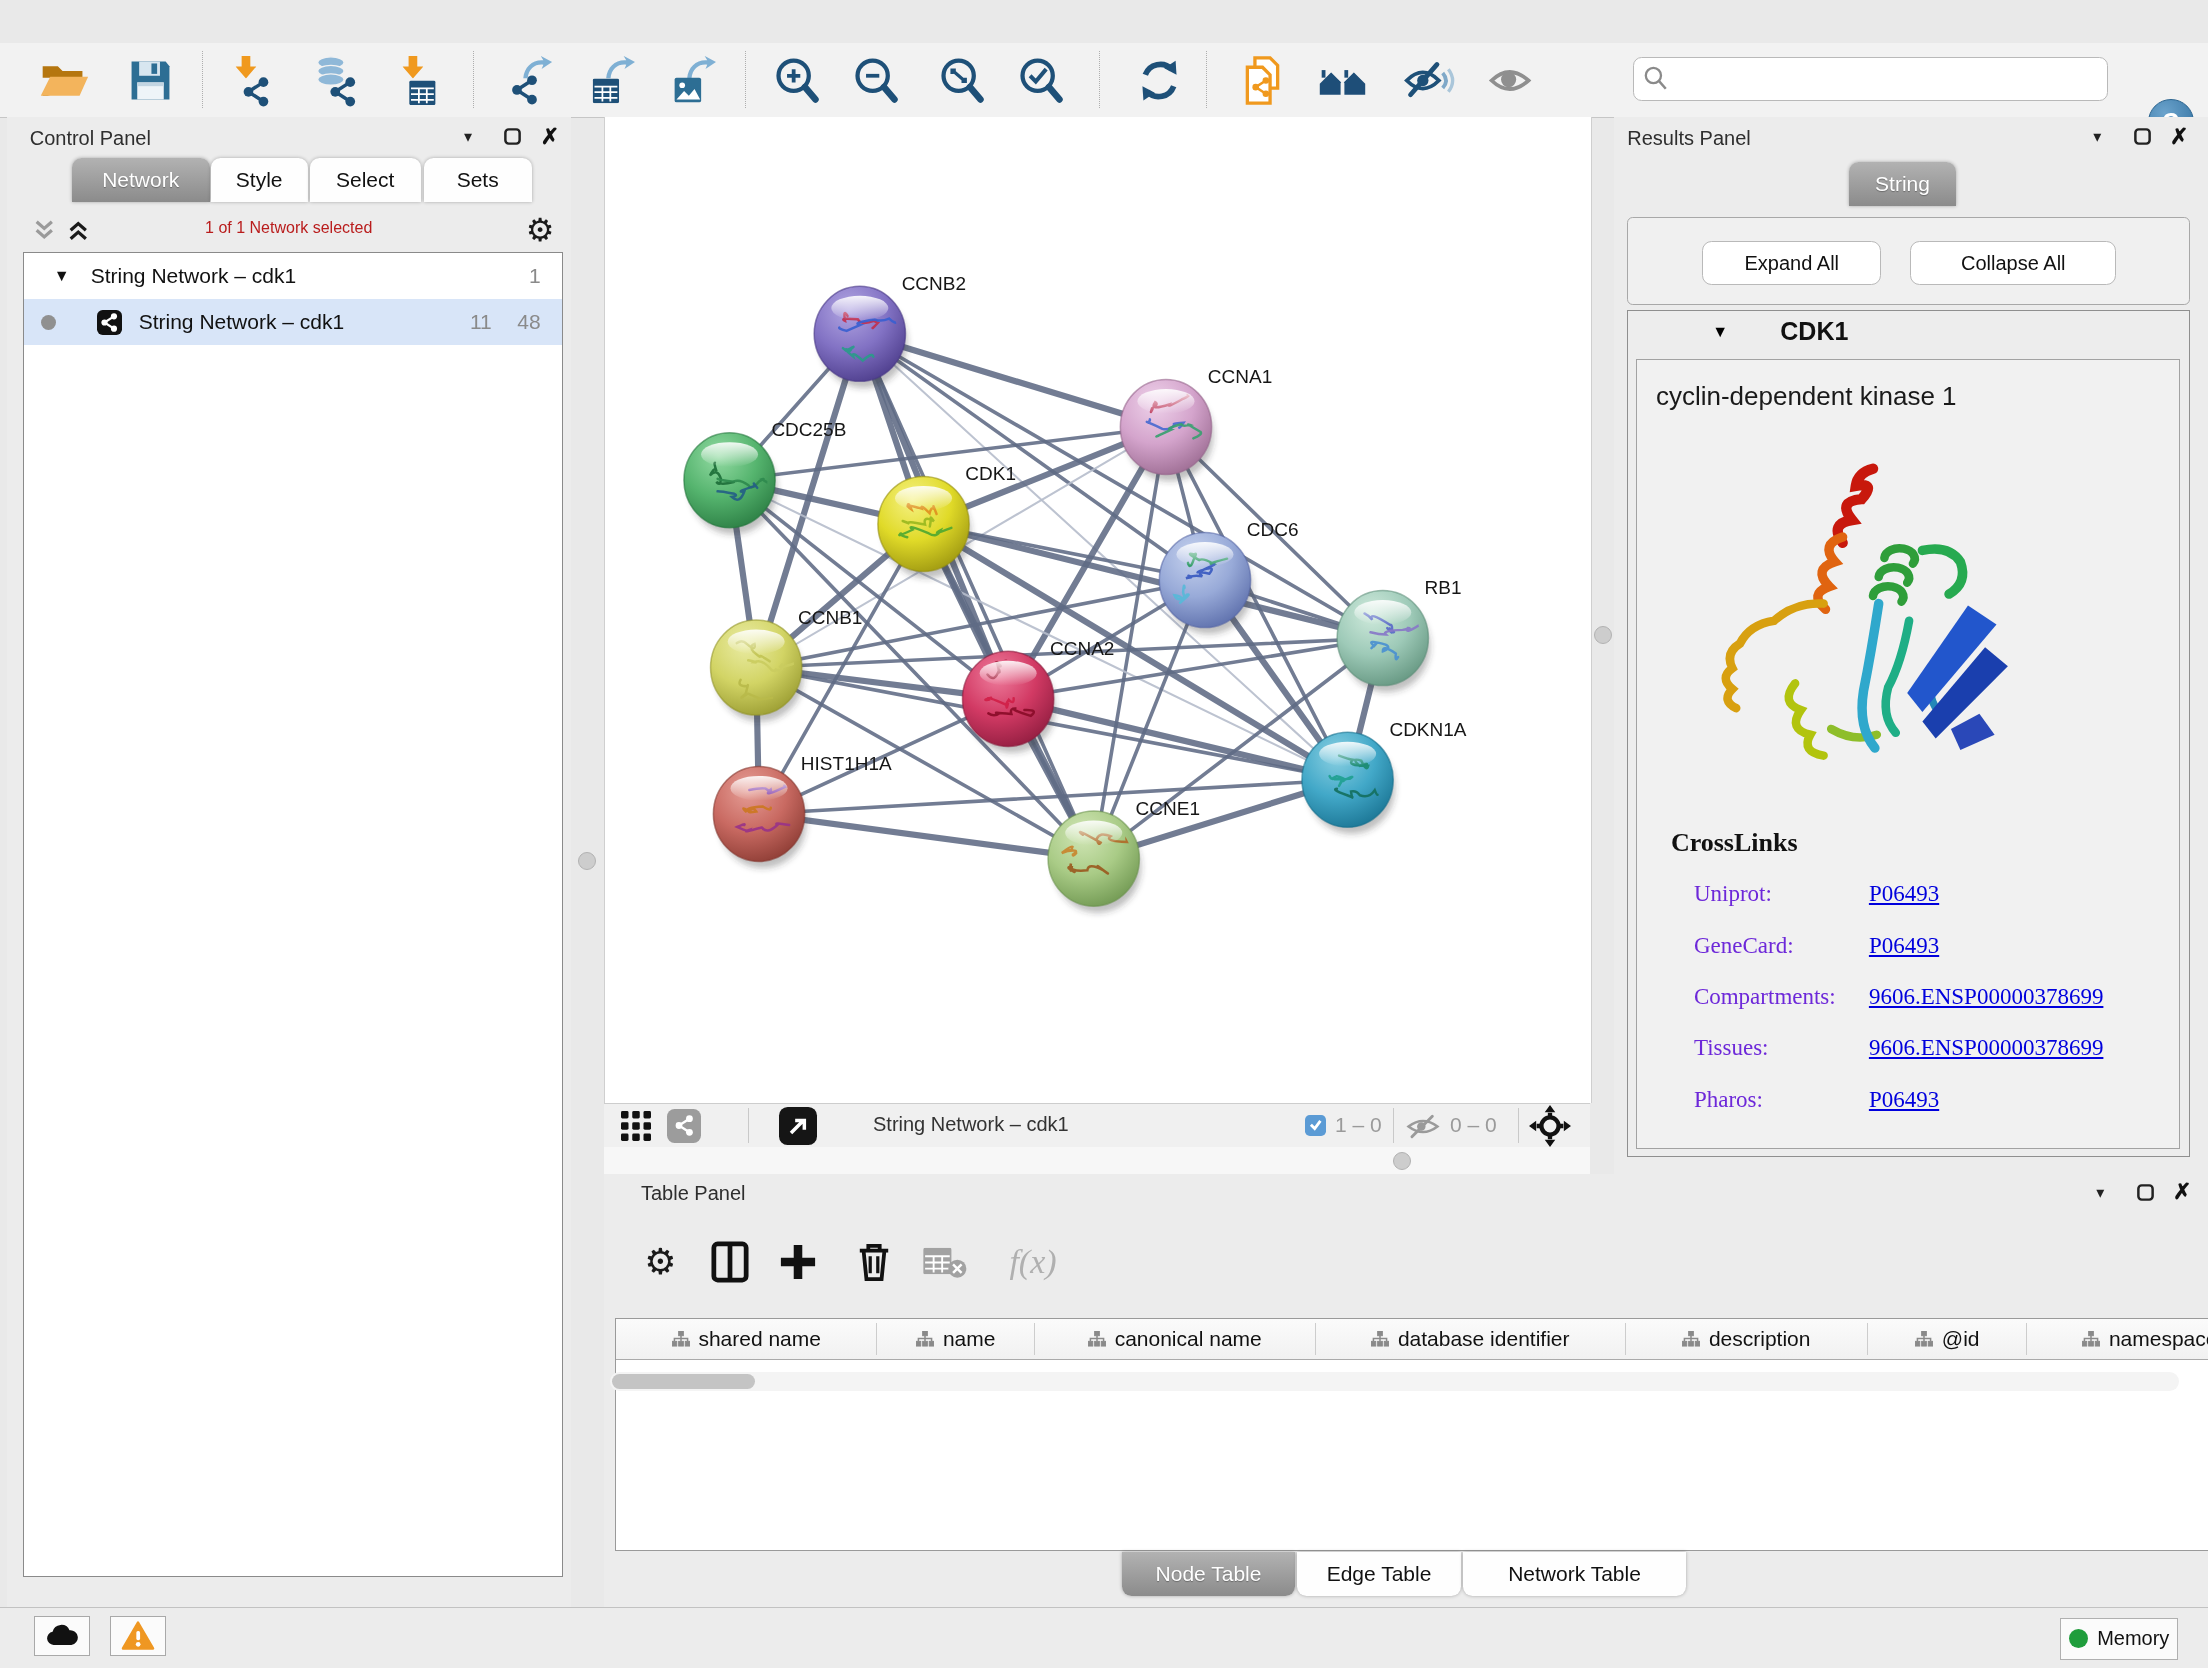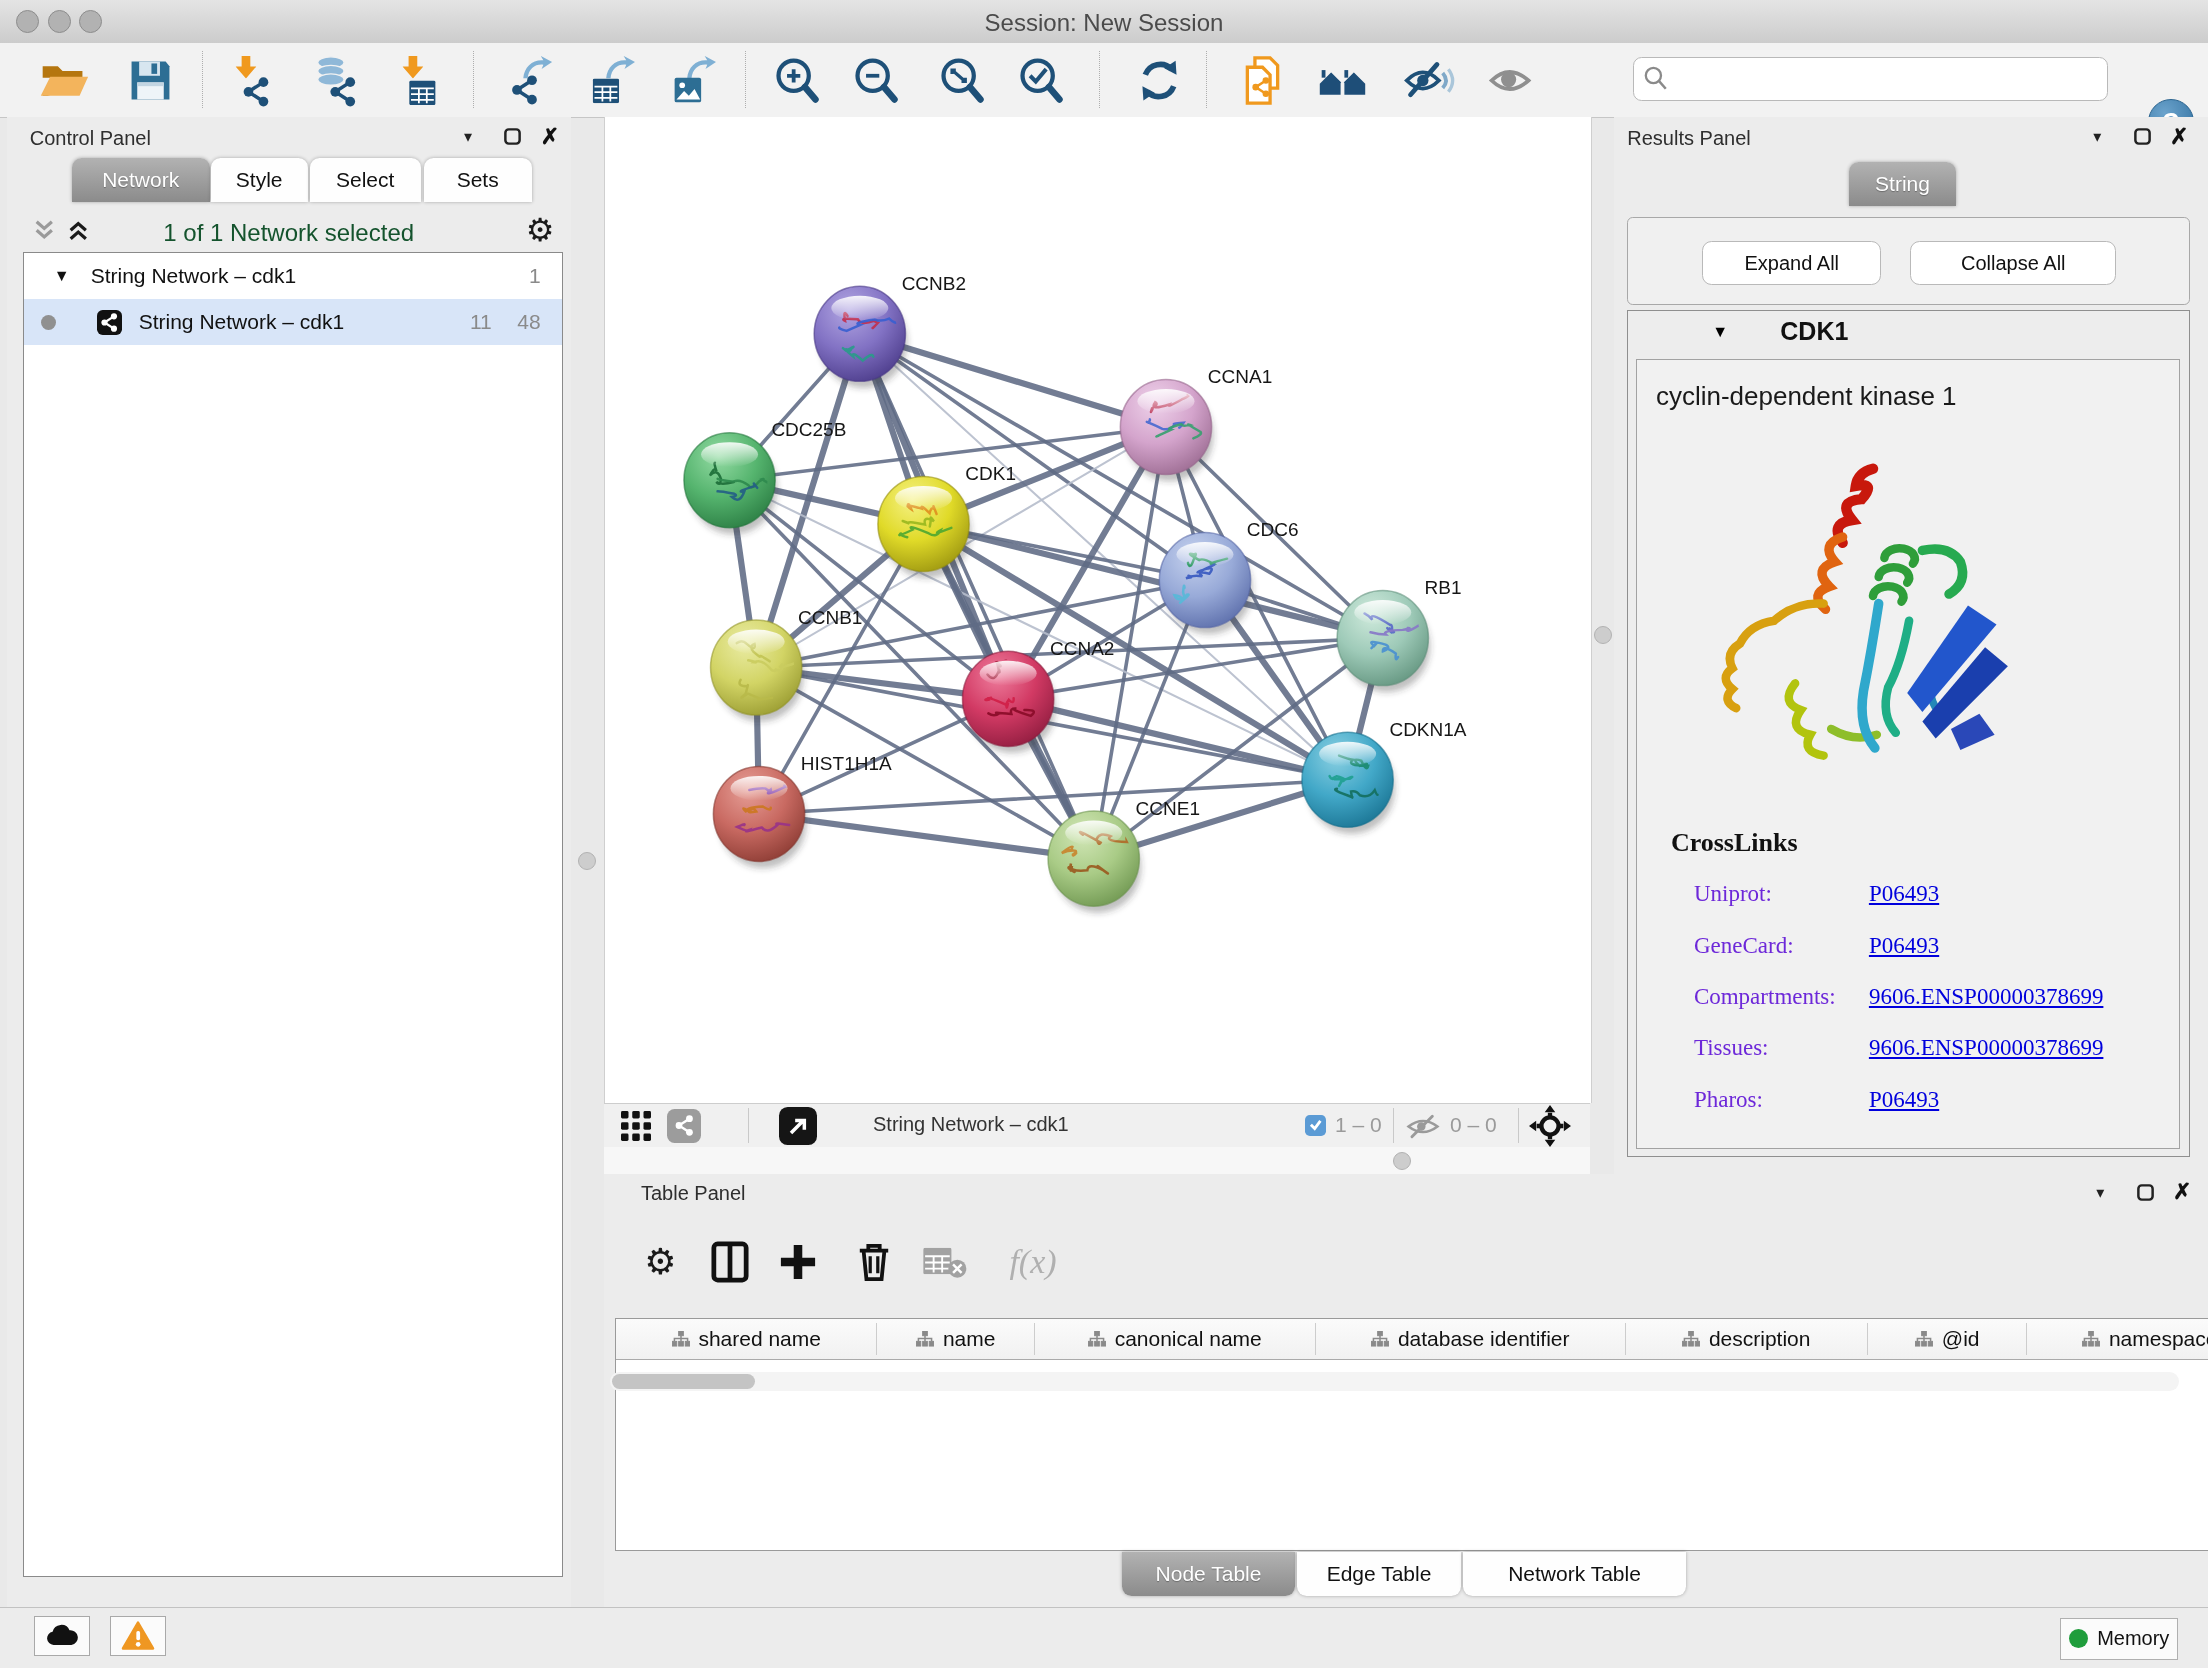--- a/index.html
+++ b/index.html
@@ -105,26 +105,20 @@
           <path d="M9 43L37 11" stroke="#1e5078" stroke-width="5" stroke-linecap="round"></path>
           <path d="M43 20q7 8 0 16" stroke="#7fa8c8" stroke-width="4"></path>
           <path d="M49 16q9 12 0 24" stroke="#aac6da" stroke-width="3.5"></path>
         </g>
       </symbol>
   </defs>
 </svg>
 
 <div id="stage">
 
-  <div id="titlebar" class="abs">
-    <div class="tlight abs" style="left:16px"></div>
-    <div class="tlight abs" style="left:48px"></div>
-    <div class="tlight abs" style="left:79px"></div>
-    <div id="wintitle" class="abs">Session: New Session</div>
-  </div>
 
   <div id="toolbar" class="abs">
     <div class="ic" style="left:37px">
       <svg width="53" height="53" viewBox="0 0 56 56">
           <path d="M6 13h16l5 5h21v7H6z" fill="#b5760f"></path>
           <path d="M6 13v31h8l-8-2z" fill="#b5760f"></path>
           <path d="M4 44l10-20h40l-9 20z" fill="#f3b45c"></path>
         </svg>
     </div>
     <div class="ic" style="left:124px">
@@ -288,21 +282,21 @@
     <div class="abs" style="left:23px;top:99px">
       <svg width="28.5" height="28.5" viewBox="0 0 30 30">
           <path d="M7 6l8 7 8-7M7 15l8 7 8-7" stroke="#9a9a9a" stroke-width="3.4" fill="none"></path>
         </svg>
     </div>
     <div class="abs" style="left:57px;top:99px">
       <svg width="28.5" height="28.5" viewBox="0 0 30 30">
           <path d="M7 24l8-7 8 7M7 15l8-7 8 7" stroke="#1a1a1a" stroke-width="3.4" fill="none"></path>
         </svg>
     </div>
-    <div class="abs" style="left:0;top:102px;width:564px;text-align:center;font-size:24px;color:#14532d">1 of 1 Network selected</div>
+    <div class="abs" style="left:0;top:102px;width:564px;text-align:center;font-size:16px;color:#b91c1c">1 of 1 Network selected</div>
     <div class="abs" style="left:519px;top:94px;font-size:32px;color:#1a1a1a">⚙</div>
 
     <div id="cp-tree" class="abs">
       <div class="treerow">
         <span class="abs" style="left:30px;font-size:16px">▼</span>
         <span class="abs" style="left:67px">String Network – cdk1</span>
         <span class="cnt" style="right:21px">1</span>
       </div>
       <div class="treerow" id="row-net">
         <span class="abs" style="left:17px;width:15px;height:15px;border-radius:50%;background:#909090"></span>

